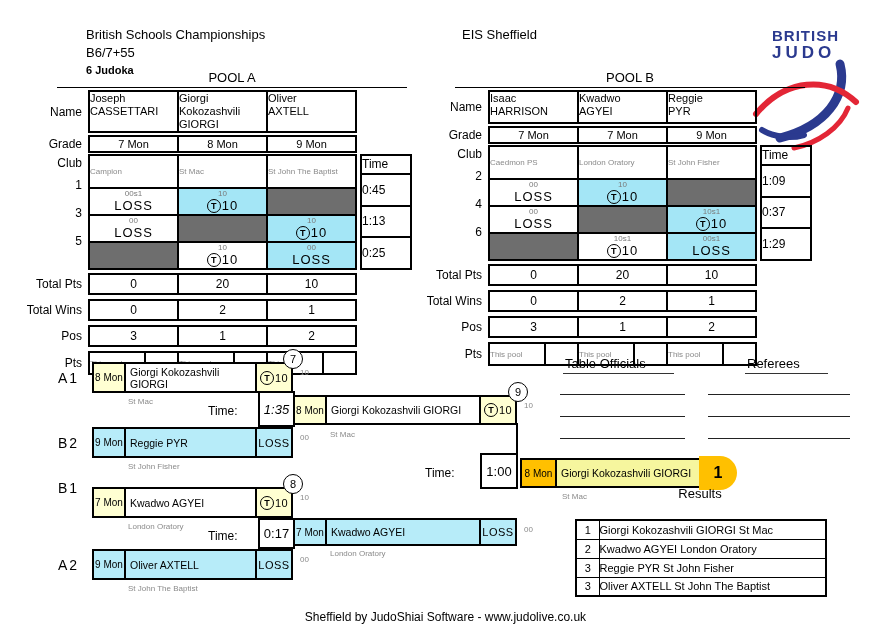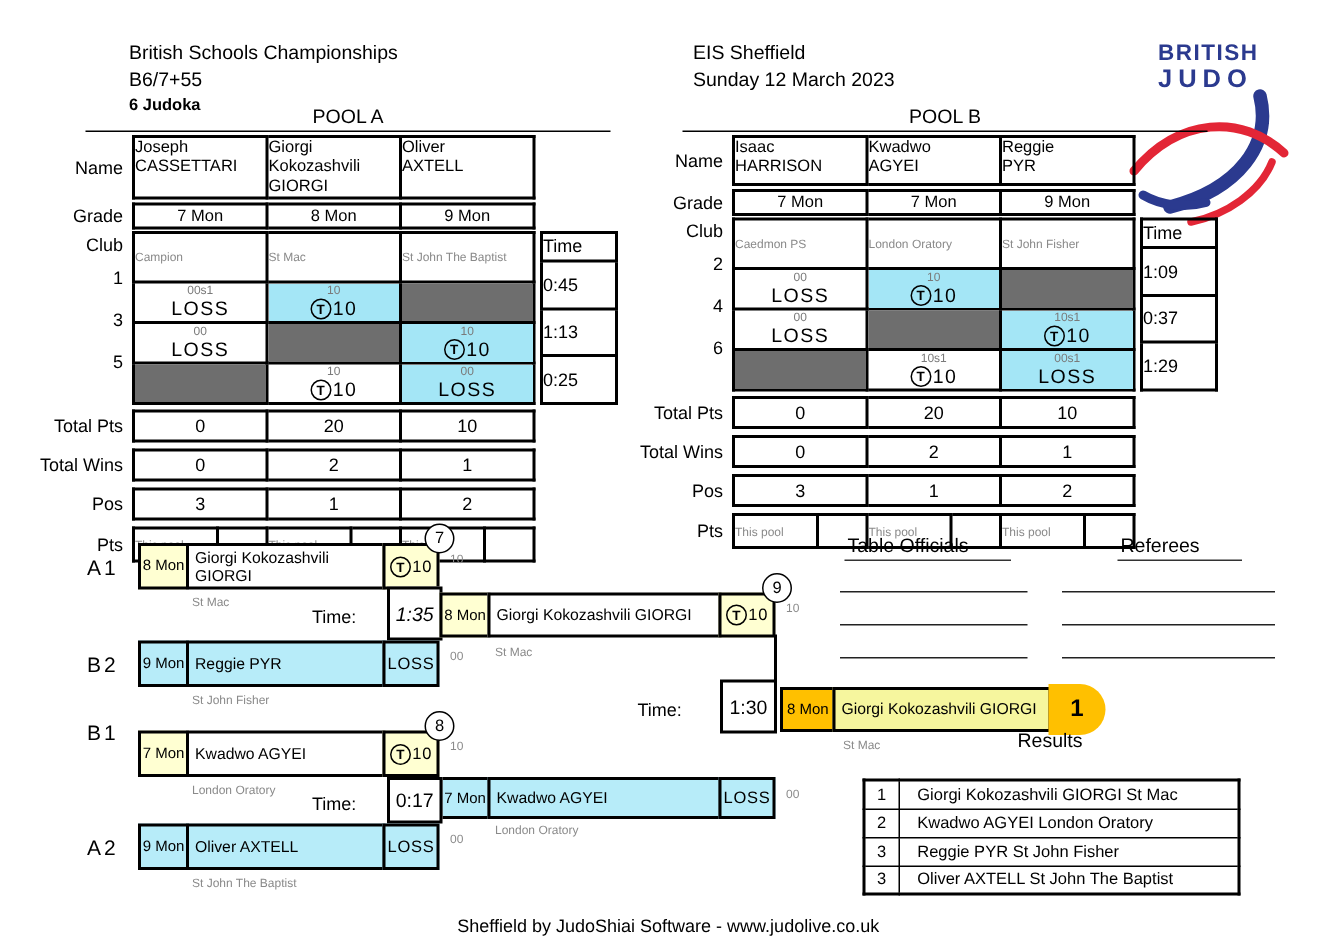--- a/index.html
+++ b/index.html
@@ -64,38 +64,37 @@
              display:flex;align-items:center;justify-content:center;font-size:13px;}
   .cpill{background:#ffc000;border-radius:0 17px 17px 0;display:flex;align-items:center;
          justify-content:center;font-size:16px;font-weight:bold;}
   .vline{position:absolute;width:2px;background:#000;}
 
   
   .sec-head{font-size:13px;border-bottom:1px solid #333;padding:0 28px 2px 2px;}
   .oline{position:absolute;height:1px;background:#222;}
   .results-head{font-size:13px;text-align:center;}
   table.rtable{border-collapse:collapse;table-layout:fixed;border:2px solid #000;}
-  table.rtable td{border:1px solid #000;padding:0 0 0 12px;font-size:11px;height:19px;
+  table.rtable td{border:1px solid #000;padding:0 0 0 0;font-size:11px;height:19px;
                   box-sizing:border-box;vertical-align:middle;}
   .rplace{width:23px;text-align:center;padding:0 !important;}
   .rname{width:227px;}
 
   .footer{font-size:12px;text-align:center;width:100%;}
 </style>
 </head>
 <body>
 
 <div class="page">
 
   <div class="abs h-line" style="left:86px;top:26px;">British Schools Championships</div>
   <div class="abs h-line" style="left:86px;top:44px;">B6/7+55</div>
   <div class="abs h-bold" style="left:86px;top:62px;">6 Judoka</div>
 
   <div class="abs h-line" style="left:462px;top:26px;">EIS Sheffield</div>
-  <div class="abs h-line" style="left:462px;top:44px;">Sunday 12 March 2023</div>
 
   <div class="abs" style="left:772px;top:28px;text-align:left;">
     <div class="logo-word1">BRITISH</div>
     <div class="logo-word2">JUDO</div>
   </div>
   <svg class="abs" style="left:742px;top:58px;" width="128" height="95" viewBox="0 0 128 95">
     <path d="M98,6 C106,38 84,68 38,80" stroke="#2b3a8f" stroke-width="9" fill="none" stroke-linecap="round"></path>
     <path d="M14,56 C44,20 86,18 114,44" stroke="#e32636" stroke-width="6" fill="none" stroke-linecap="round"></path>
     <path d="M52,90 C76,85 98,70 106,50" stroke="#e32636" stroke-width="5" fill="none" stroke-linecap="round"></path>
     <path d="M20,72 C32,79 48,81 62,77" stroke="#2b3a8f" stroke-width="6" fill="none" stroke-linecap="round"></path>
@@ -442,21 +441,21 @@
     <div class="bcell bname-wide">Giorgi Kokozashvili GIORGI</div>
     <div class="bcell bscore yel">
         <span class="wsym">T</span>
         <span>10</span>
       </div>
   </div>
   <div class="abs bcircle" style="left:508px;top:382px;">9</div>
   <div class="abs bouter" style="left:524px;top:401px;">10</div>
   <div class="abs bclub" style="left:330px;top:430px;">St Mac</div>
   <div class="abs btime-label" style="left:425px;top:466px;">Time:</div>
-  <div class="abs btime-box" style="left:480px;top:453px;width:38px;height:36px;">1:30</div>
+  <div class="abs btime-box" style="left:480px;top:453px;width:38px;height:36px;">1:00</div>
   <div class="abs brow" style="left:293px;top:518px;height:28px;">
     <div class="bcell btag cyn">7 Mon</div>
     <div class="bcell bname-wide cyn">Kwadwo AGYEI</div>
     <div class="bcell bscore cyn">LOSS</div>
   </div>
   <div class="abs bouter" style="left:524px;top:525px;">00</div>
   <div class="abs bclub" style="left:330px;top:549px;">London Oratory</div>
 
   <div class="vline" style="left:516px;top:423px;height:37px;"></div>
   <div class="abs brow" style="left:520px;top:458px;height:30px;">

